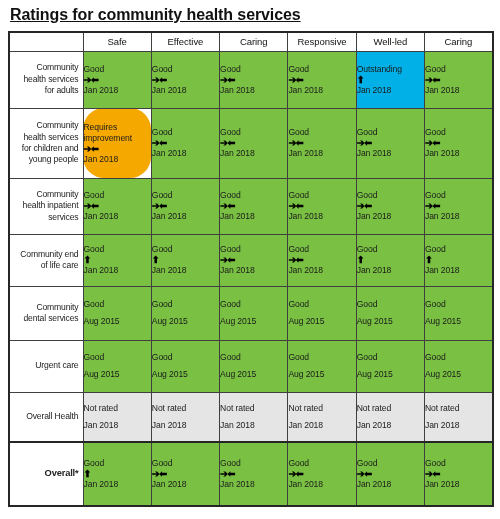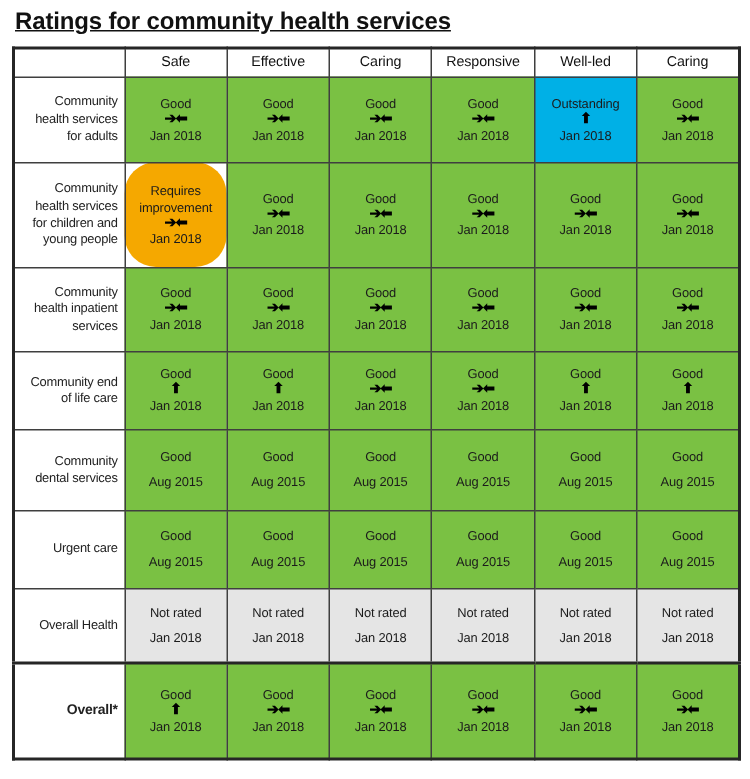--- a/index.html
+++ b/index.html
@@ -63,21 +63,20 @@
     color: #222222;
     text-align: right;
     padding: 3px 4px 3px 5px;
     letter-spacing: -0.15px;
   }
   tbody tr.overall-row td.service {
     font-weight: bold;
     font-size: 9.3px;
   }
   td.cell {
-    text-align: center;
     font-size: 8.6px;
     line-height: 11px;
     color: #1b1b1b;
     padding: 3px 2px;
     letter-spacing: -0.1px;
   }
   td.cell .rating {
     display: block;
     white-space: normal;
   }

